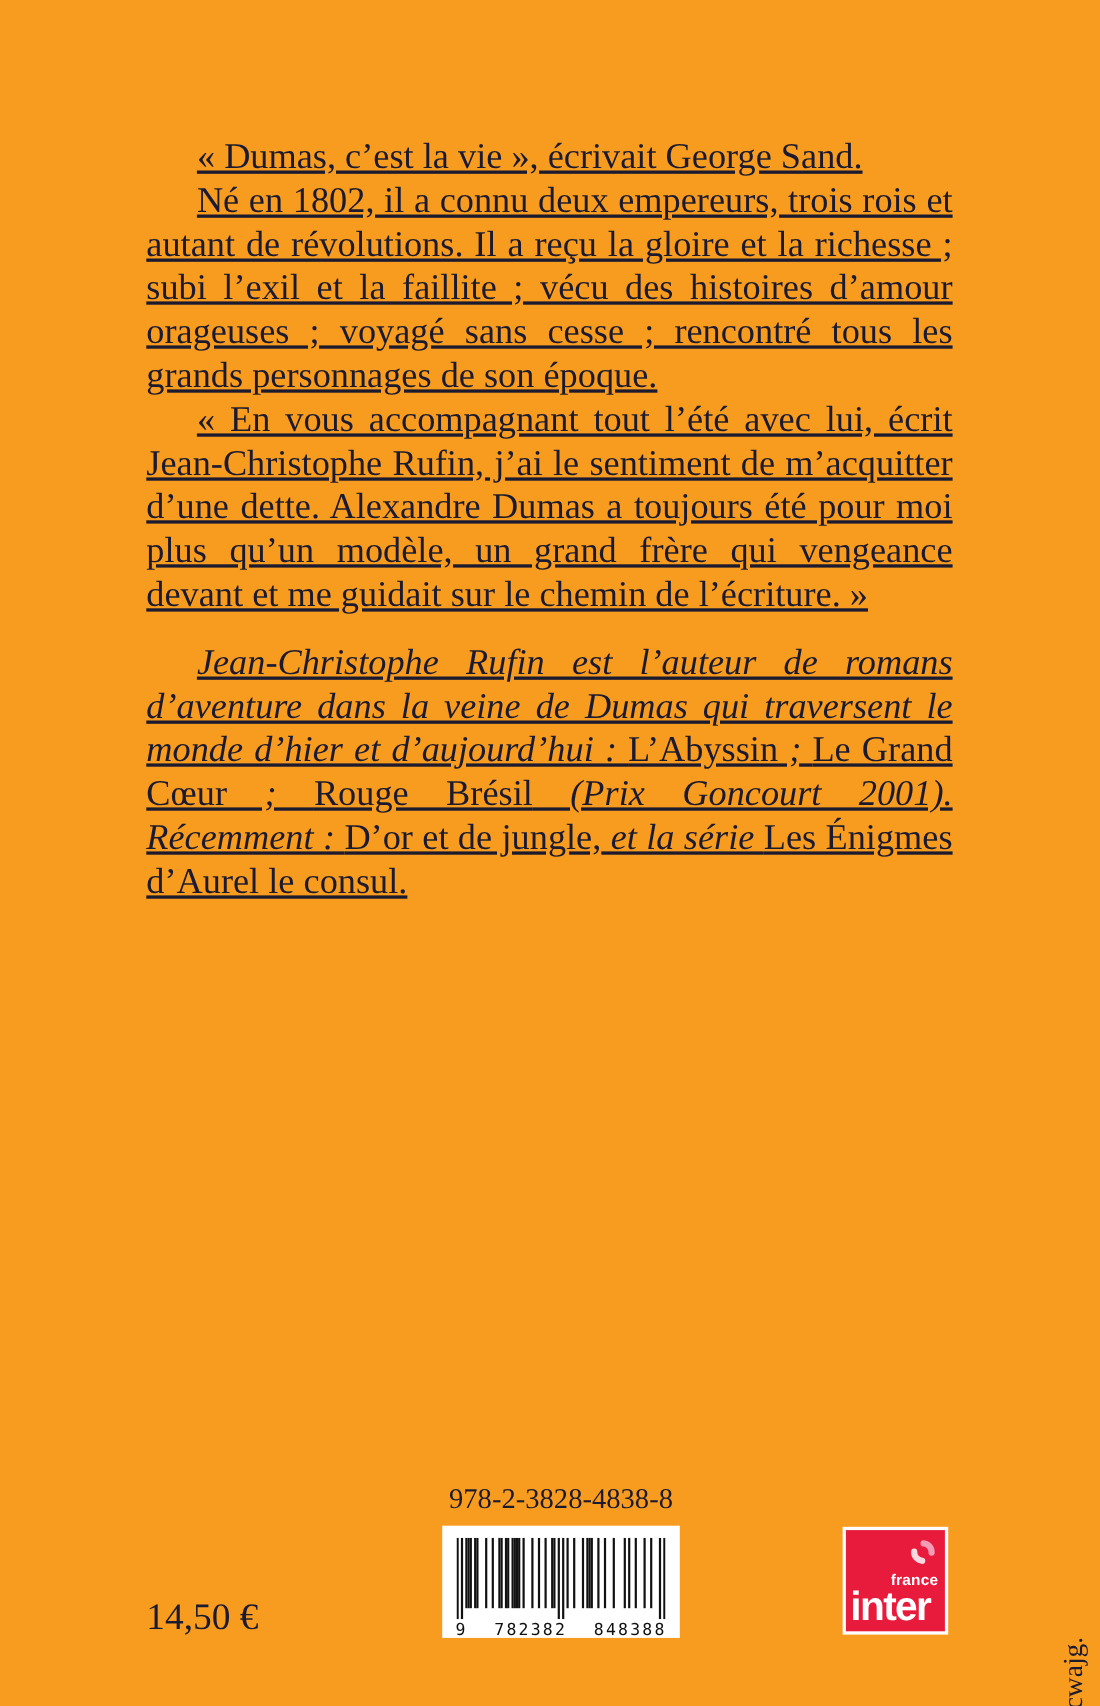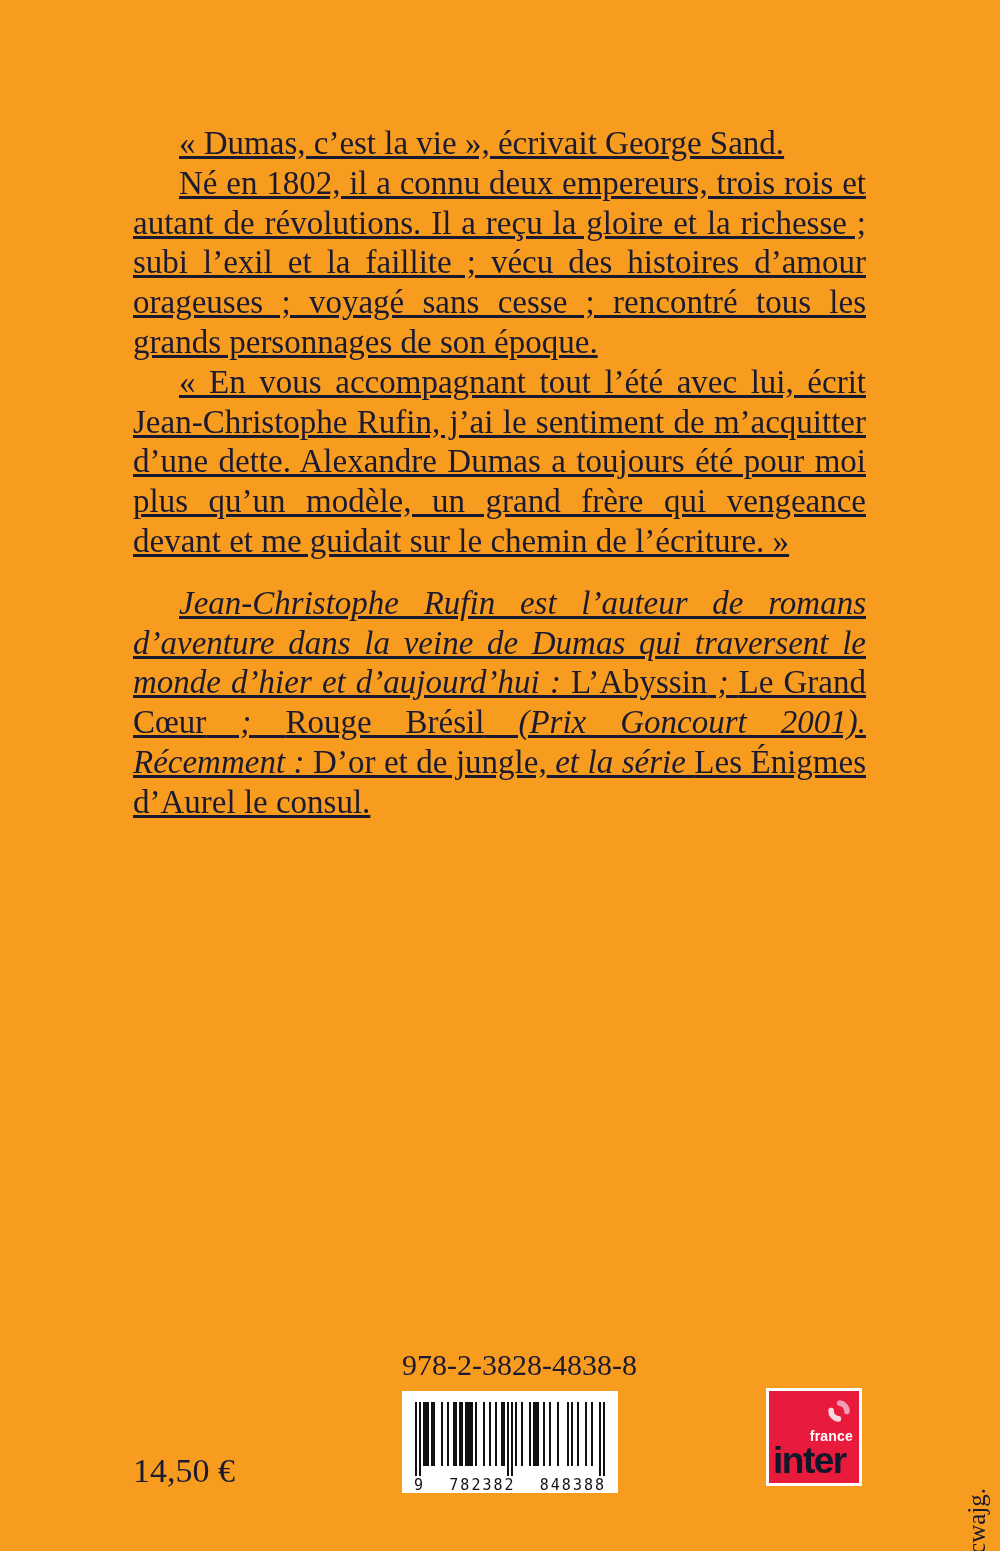--- a/index.html
+++ b/index.html
@@ -34,21 +34,21 @@
     font-size: 34px;
   }
 
   .barcode-block {
     position: absolute;
     left: 402px; top: 1348px;
     width: 216px;
     text-align: center;
   }
   .isbn {
-    font-size: 30px;
+    font-size: 26px;
     white-space: nowrap;
     margin: 0 0 9px 0;
   }
   .barcode-panel {
     background: #ffffff;
     width: 216px; height: 102px;
     box-sizing: border-box;
     padding-top: 11px;
     display: flex; flex-direction: column; align-items: center;
   }
@@ -80,21 +80,21 @@
   .fi-france {
     position: absolute;
     right: 6px; bottom: 39px;
     color: #ffffff;
     font-size: 14px; font-weight: 700;
     letter-spacing: 0.2px;
   }
   .fi-inter {
     position: absolute;
     left: 4px; bottom: 1px;
-    color: #0f172a;
+    color: #ffffff;
     font-size: 37px; font-weight: 700;
     letter-spacing: -1.5px;
   }
   .fi-swirl {
     position: absolute;
     right: 7px; top: 7px;
     width: 26px; height: 26px;
   }
 
   .credit {

